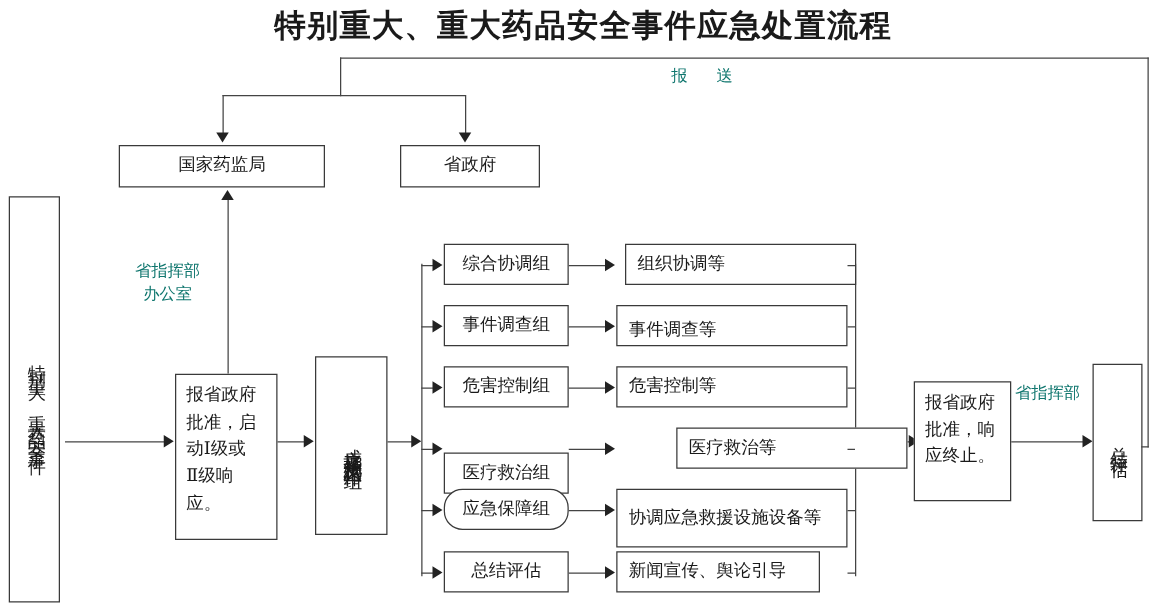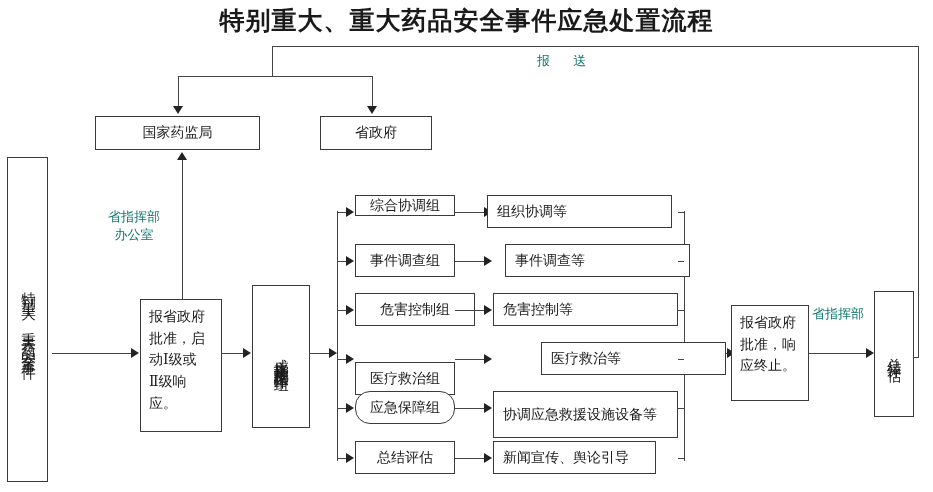--- a/index.html
+++ b/index.html
@@ -146,43 +146,43 @@
 
   <div class="v-line" style="left:337px; top:211px; height:250px;"></div>
   <div class="v-line" style="left:684px; top:211px; height:250px;"></div>
 
   <div class="h-line" style="left:684px; top:353px; width:44px;"></div>
   <div class="arrow-r" style="left:727px; top:348px;"></div>
 
   <div id="rows">
       <div class="h-line" style="left: 337px; top: 211.5px; width: 10px;"></div>
       <div class="arrow-r" style="left: 346px; top: 206.5px;"></div>
-      <div class="box" style="left: 355px; top: 195px; width: 100px; height: 21px;">
+      <div class="box" style="left: 355px; top: 195px; width: 100px; height: 33px;">
         <span>综合协调组</span>
       </div>
       <div class="h-line" style="left: 455px; top: 211.5px; width: 29px;"></div>
       <div class="arrow-r" style="left: 484px; top: 206.5px;"></div>
-      <div class="box pad-l" style="left: 487px; top: 195px; width: 185px; height: 33px;">
+      <div class="box pad-l" style="left: 500px; top: 195px; width: 185px; height: 33px;">
         <span>组织协调等</span>
       </div>
       <div class="h-line" style="left: 678px; top: 211.5px; width: 6px;"></div>
       <div class="h-line" style="left: 337px; top: 260.5px; width: 10px;"></div>
       <div class="arrow-r" style="left: 346px; top: 255.5px;"></div>
       <div class="box" style="left: 355px; top: 244px; width: 100px; height: 33px;">
         <span>事件调查组</span>
       </div>
       <div class="h-line" style="left: 455px; top: 260.5px; width: 29px;"></div>
       <div class="arrow-r" style="left: 484px; top: 255.5px;"></div>
-      <div class="box pad-l" style="left: 505px; top: 244px; width: 185px; height: 33px;">
+      <div class="box pad-l" style="left: 493px; top: 244px; width: 185px; height: 33px; align-items: flex-end;">
         <span>事件调查等</span>
       </div>
       <div class="h-line" style="left: 678px; top: 260.5px; width: 6px;"></div>
       <div class="h-line" style="left: 337px; top: 309.5px; width: 10px;"></div>
       <div class="arrow-r" style="left: 346px; top: 304.5px;"></div>
-      <div class="box" style="left: 355px; top: 293px; width: 120px; height: 33px;">
+      <div class="box" style="left: 355px; top: 293px; width: 100px; height: 33px;">
         <span>危害控制组</span>
       </div>
       <div class="h-line" style="left: 455px; top: 309.5px; width: 29px;"></div>
       <div class="arrow-r" style="left: 484px; top: 304.5px;"></div>
       <div class="box pad-l" style="left: 493px; top: 293px; width: 185px; height: 33px;">
         <span>危害控制等</span>
       </div>
       <div class="h-line" style="left: 678px; top: 309.5px; width: 6px;"></div>
       <div class="h-line" style="left: 337px; top: 358.5px; width: 10px;"></div>
       <div class="arrow-r" style="left: 346px; top: 353.5px;"></div>

